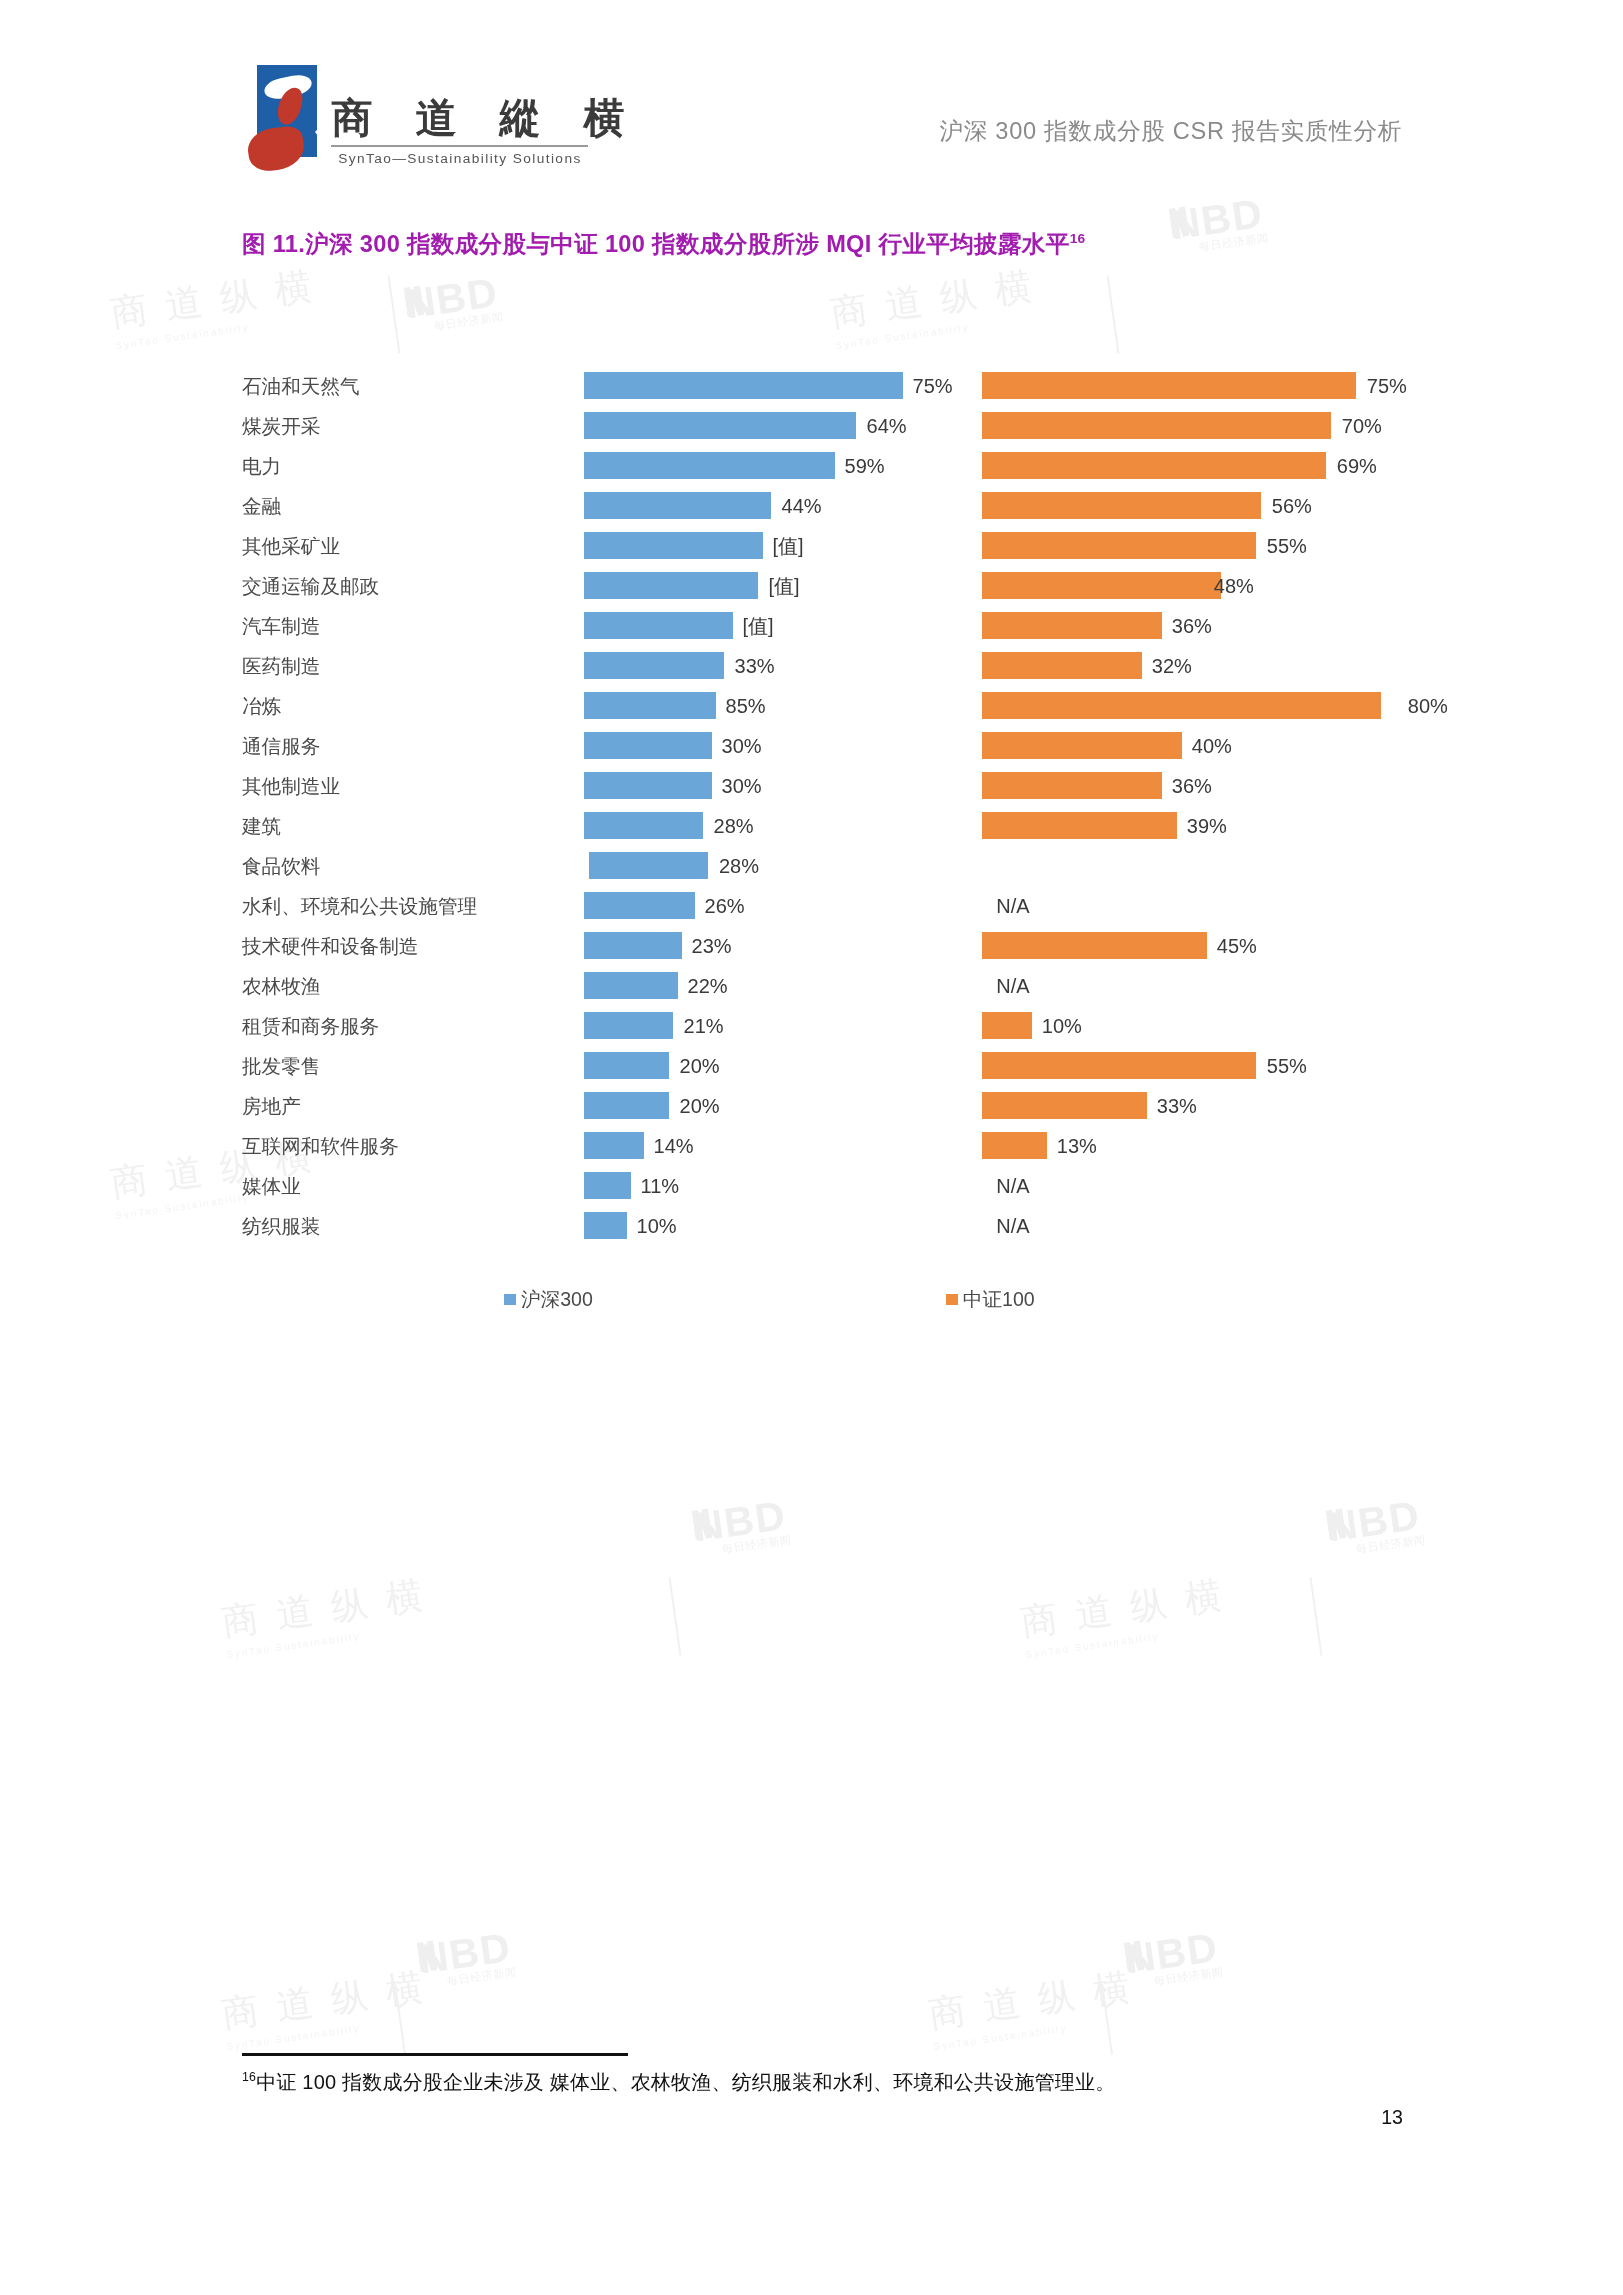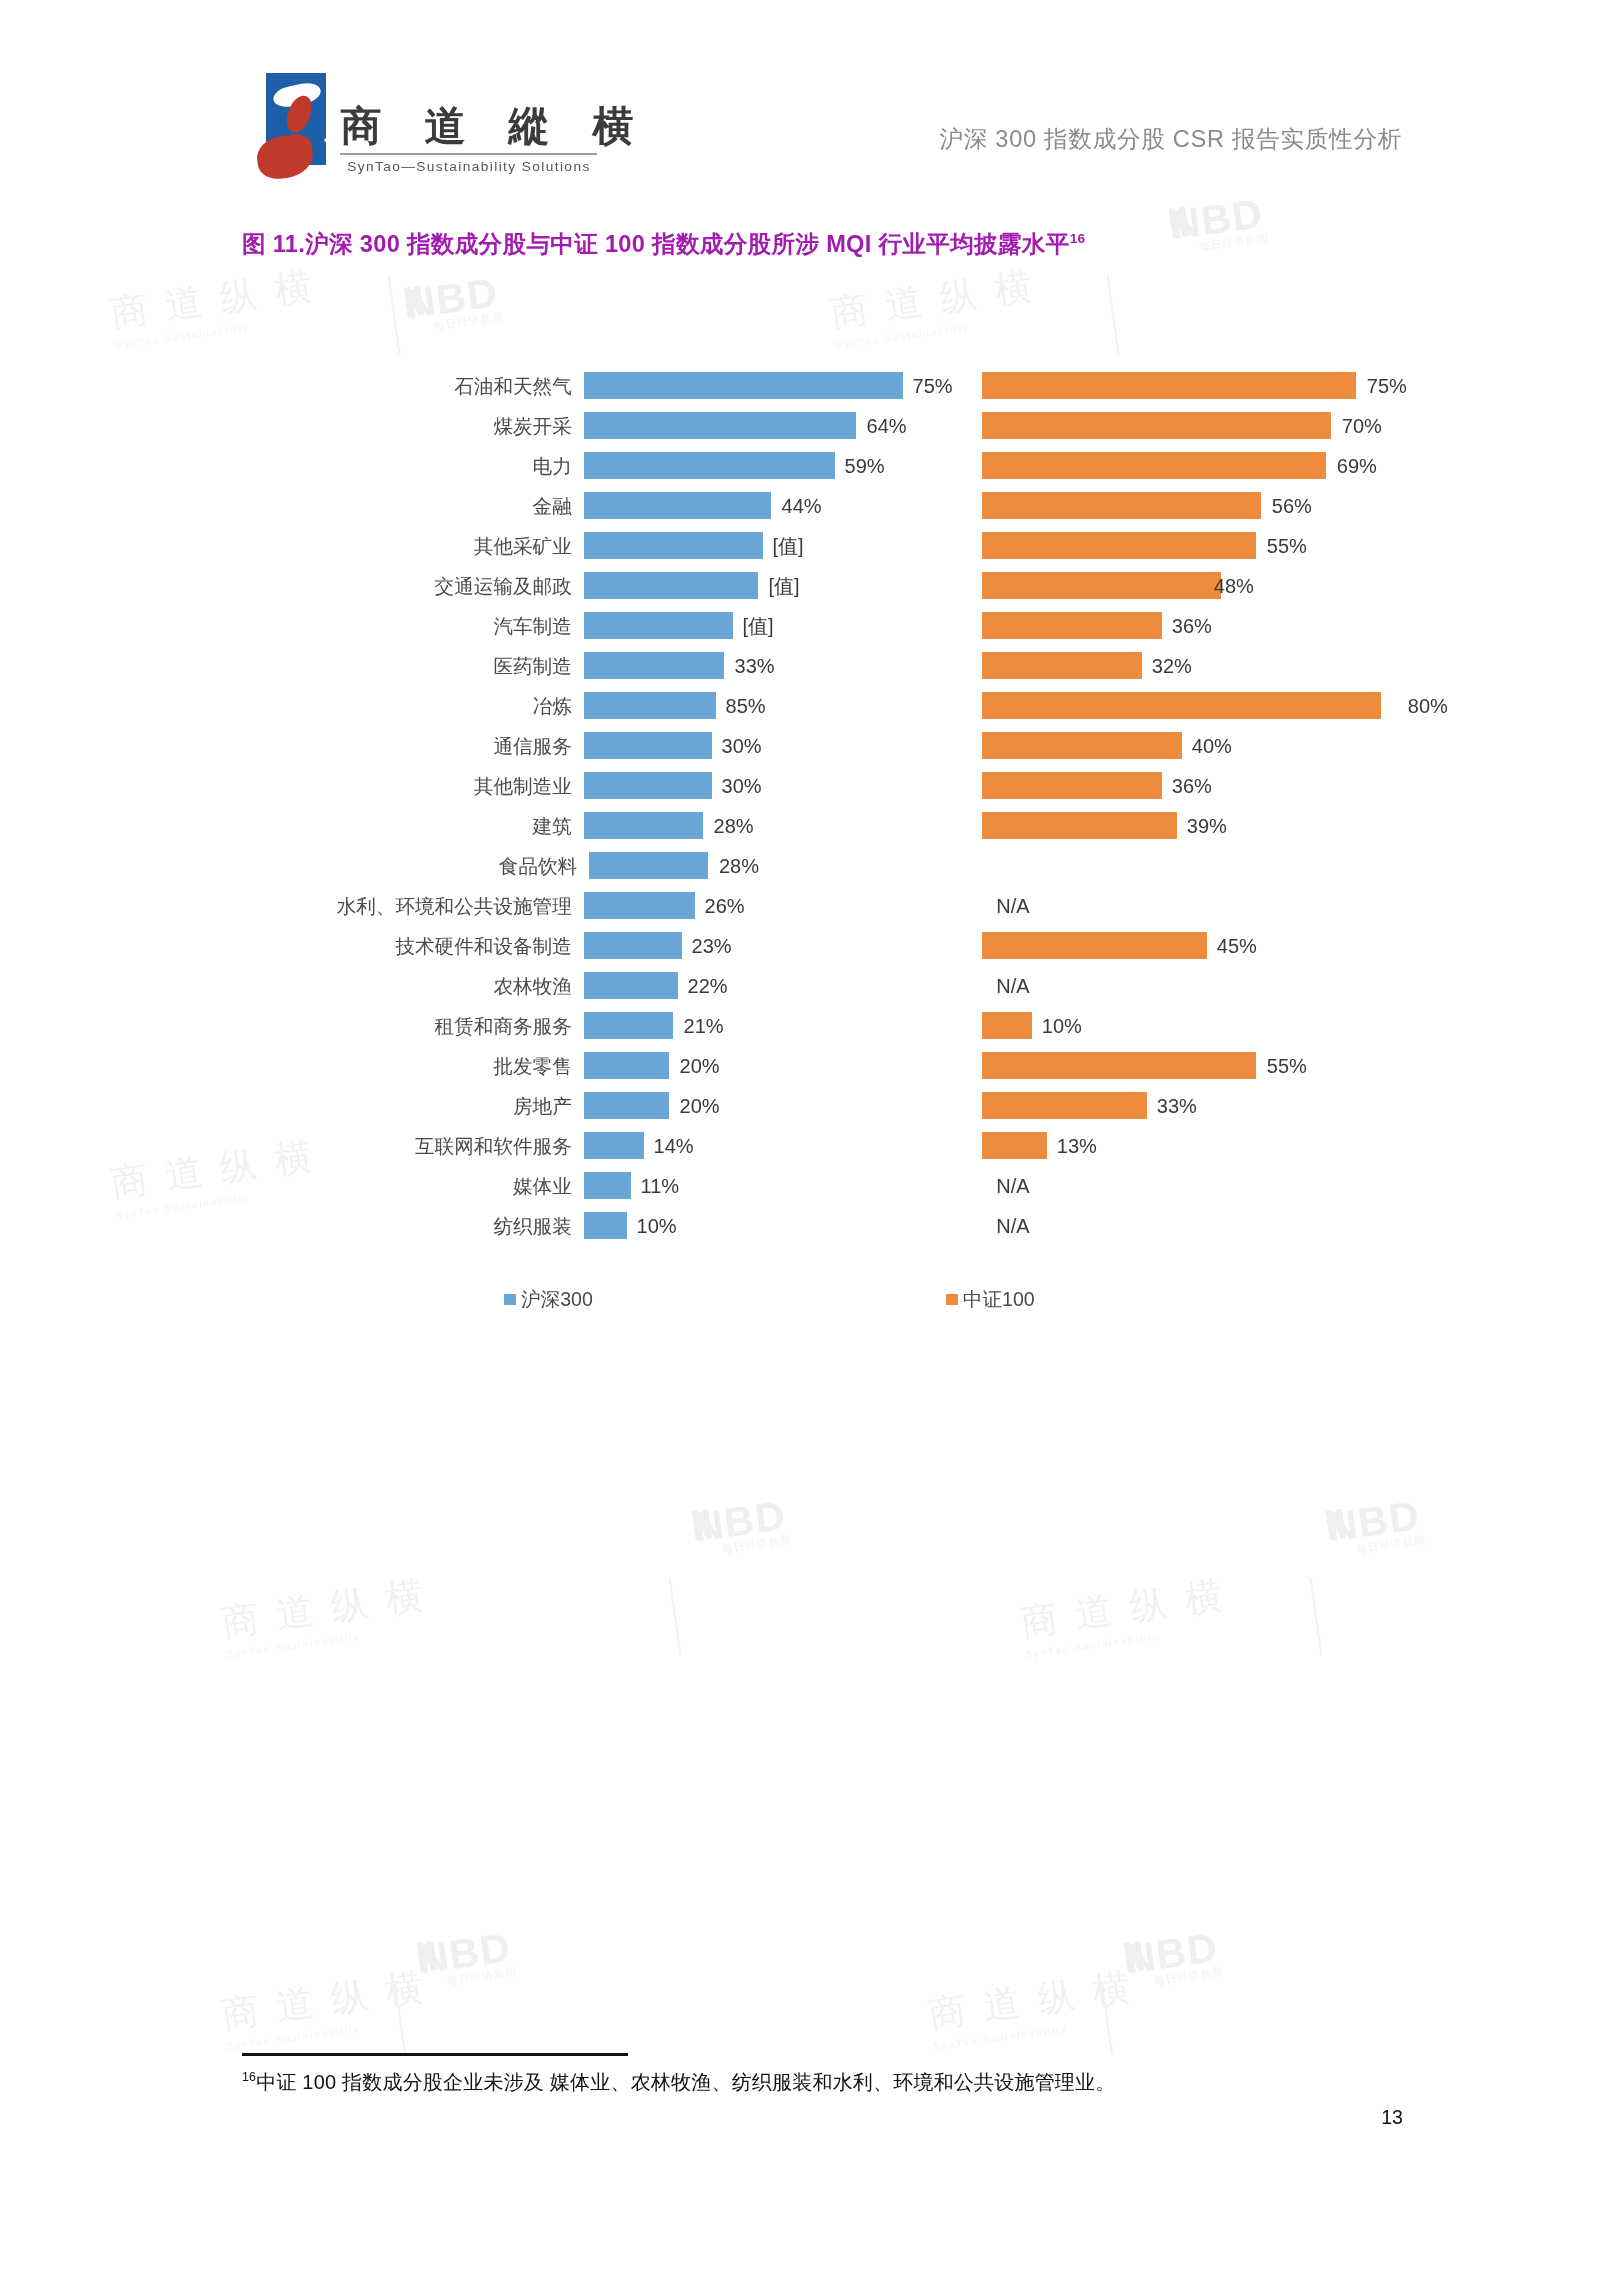--- a/index.html
+++ b/index.html
@@ -24,21 +24,21 @@
   .wm-nbd .bar{display:inline-block;width:17px;height:30px;background:#efefef;
     vertical-align:-3.3px;margin-right:6.5px;
     clip-path:polygon(0 0,38% 0,50% 38%,62% 0,100% 0,100% 100%,62% 100%,50% 62%,38% 100%,0 100%);}
   .wm-nbd .sub{display:block;font-size:11px;font-weight:normal;letter-spacing:0.7px;
     margin-top:-6.5px;margin-left:25px;color:#f1f1f1;}
   .wm-st{font-size:37px;color:#f1f1f1;letter-spacing:3.9px;}
   .wm-st .sub2{display:block;font-size:9.8px;letter-spacing:2px;margin-top:1.3px;color:#f3f3f3;}
   .wm-div{position:absolute;width:2px;background:#f1f1f1;}
 
   
-  .header{position:absolute;left:12px;right:0;top:0;height:196px;z-index:3;margin-top:8px;}
+  .header{position:absolute;left:3px;right:0;top:0;height:196px;z-index:3;}
   .logo-wrap{position:absolute;left:245px;top:65px;display:flex;align-items:flex-end;gap:14.4px;}
   .logo-mark{position:relative;width:69px;height:105px;}
   .logo-mark .blue{position:absolute;left:9.2px;top:0;width:60px;height:92px;background:#1f5fa8;}
   .logo-mark .swoosh{position:absolute;left:15.7px;top:11.8px;width:48px;height:19.6px;
     background:#ffffff;border-radius:50%/70%;transform:rotate(-12deg);}
   .logo-mark .swoosh2{position:absolute;left:31px;top:22px;width:22px;height:38px;
     background:#c0392b;border-radius:60% 40% 55% 45%;transform:rotate(14deg);}
   .logo-mark .redfoot{position:absolute;left:0px;top:63px;width:56px;height:42px;
     background:#c0392b;border-radius:48% 30% 52% 40%;transform:rotate(-8deg);}
   .logo-mark .whitearc{position:absolute;left:33px;top:56px;width:35px;height:47px;
@@ -54,21 +54,21 @@
 
   
   .fig-caption{position:absolute;left:242px;top:228px;z-index:3;
     font-size:23.6px;color:#a21caf;font-weight:bold;letter-spacing:0.3px;}
   .fig-caption sup{font-size:13.7px;font-weight:bold;vertical-align:super;}
 
   
   .chart{position:absolute;left:242px;top:366px;width:1152px;z-index:3;}
   .row{display:flex;align-items:center;height:40px;}
   .cat{
-    width:347px;text-align:right;padding-right:11.8px;box-sizing:border-box;
+    width:347px;padding-right:11.8px;box-sizing:border-box;
     font-size:19.6px;color:#4a4a4a;white-space:nowrap;
   }
   .panel{position:relative;height:40px;}
   .panel-blue{width:353px;}
   .panel-orange{width:419px;margin-left:51px;}
   .bar{
     position:absolute;left:0;top:5.9px;height:27px;
   }
   .bar.blue{background:#6aa7d8;}
   .bar.orange{background:#ef8b3c;}

